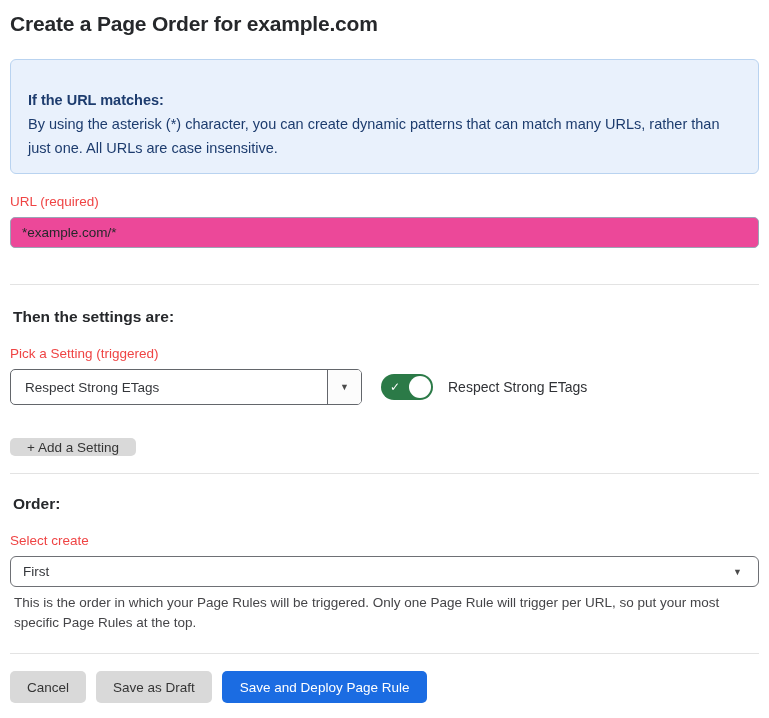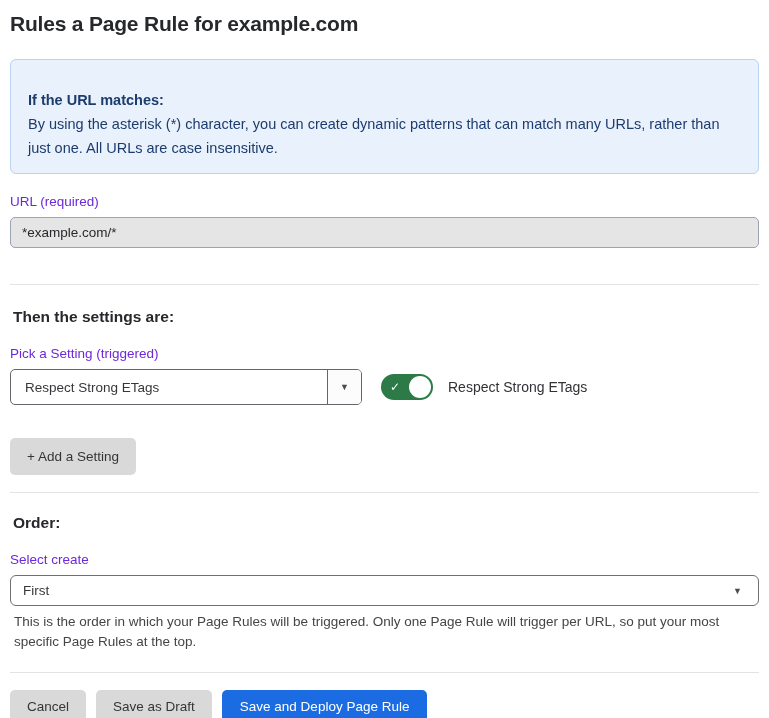--- a/index.html
+++ b/index.html
@@ -19,24 +19,24 @@
   .info-box {
     background: #e9f1fc; border: 1px solid #b9d3f0; border-radius: 6px;
     padding: 28px 17px 13px 17px; color: #1d3c6e;
     font-size: 14.5px; line-height: 24px; margin-bottom: 20px;
   }
   .info-heading { font-weight: 700; }
   .info-link { color: #2a5fd0; text-decoration: underline; cursor: pointer; }
   .info-link-suffix { color: #1d3c6e; }
 
   .field-label {
-    display: block; font-size: 13.5px; color: #6d28d9; margin: 0 0 8px 0;
+    display: block; font-size: 13.5px; color: #ef4444; margin: 0 0 8px 0;
   }
   .url-input {
-    width: 100%; height: 31px; background: #e5e5e5;
+    width: 100%; height: 31px; background: #ec4899;
     border: 1px solid #9aa4b5; border-radius: 5px;
     padding: 0 11px; font-size: 13.5px; color: #26282b;
     font-family: inherit; outline: none;
   }
 
   hr.divider { border: none; border-top: 1px solid #e3e3e3; height: 0; }
   hr.div-1 { margin: 36px 0 23px 0; }
   hr.div-2 { margin: 17px 0 21px 0; }
   hr.div-3 { margin: 20px 0 17px 0; }
 
@@ -70,21 +70,21 @@
     position: absolute; right: 2px; top: 2px; width: 22px; height: 22px;
     background: #ffffff; border-radius: 50%;
   }
   .toggle-label { margin-left: 15px; font-size: 14px; color: #303236; }
 
   .btn {
     font-family: inherit; border: none; border-radius: 5px;
     font-size: 13.5px; cursor: pointer; display: inline-block;
   }
   .btn-gray { background: #d9d9d9; color: #353535; }
-  .add-setting-btn { margin-top: 33px; height: 37px; padding: 0 17px; }
+  .add-setting-btn { margin-top: 33px; height: 18px; padding: 0 17px; }
 
   .select-full {
     width: 100%; height: 31px; border: 1px solid #6e7075; border-radius: 6px;
     background: #fff; display: flex; align-items: center; justify-content: space-between;
     padding: 0 12px; font-size: 13.5px; color: #35373b; cursor: pointer;
   }
   .select-full .caret { font-size: 9px; color: #4b4b4b; margin-right: 4px; }
 
   .help-text {
     font-size: 13.5px; color: #454548; line-height: 20px; margin: 6px 0 0 4px;
@@ -94,21 +94,21 @@
   .footer-actions { display: flex; gap: 10px; align-items: center; }
   .footer-actions .btn { height: 32px; }
   .cancel-btn, .save-draft-btn { padding: 0 17px; }
   .btn-blue { background: #1b6ce2; color: #ffffff; padding: 0 18px; }
 </style>
 </head>
 <body>
 
 <div class="page">
 
-  <h1 class="page-title">Rules a Page Rule for example.com</h1>
+  <h1 class="page-title">Create a Page Order for example.com</h1>
 
   <div class="info-box">
     <div class="info-heading">If the URL matches:</div>
     <div class="info-body">By using the asterisk (*) character, you can create dynamic patterns that can match many URLs, rather than just one. All URLs are case insensitive.</div>
   </div>
 
   <label class="field-label">URL (required)</label>
   <input class="url-input" type="text" value="*example.com/*" style="">
 
   <hr class="divider div-1">

